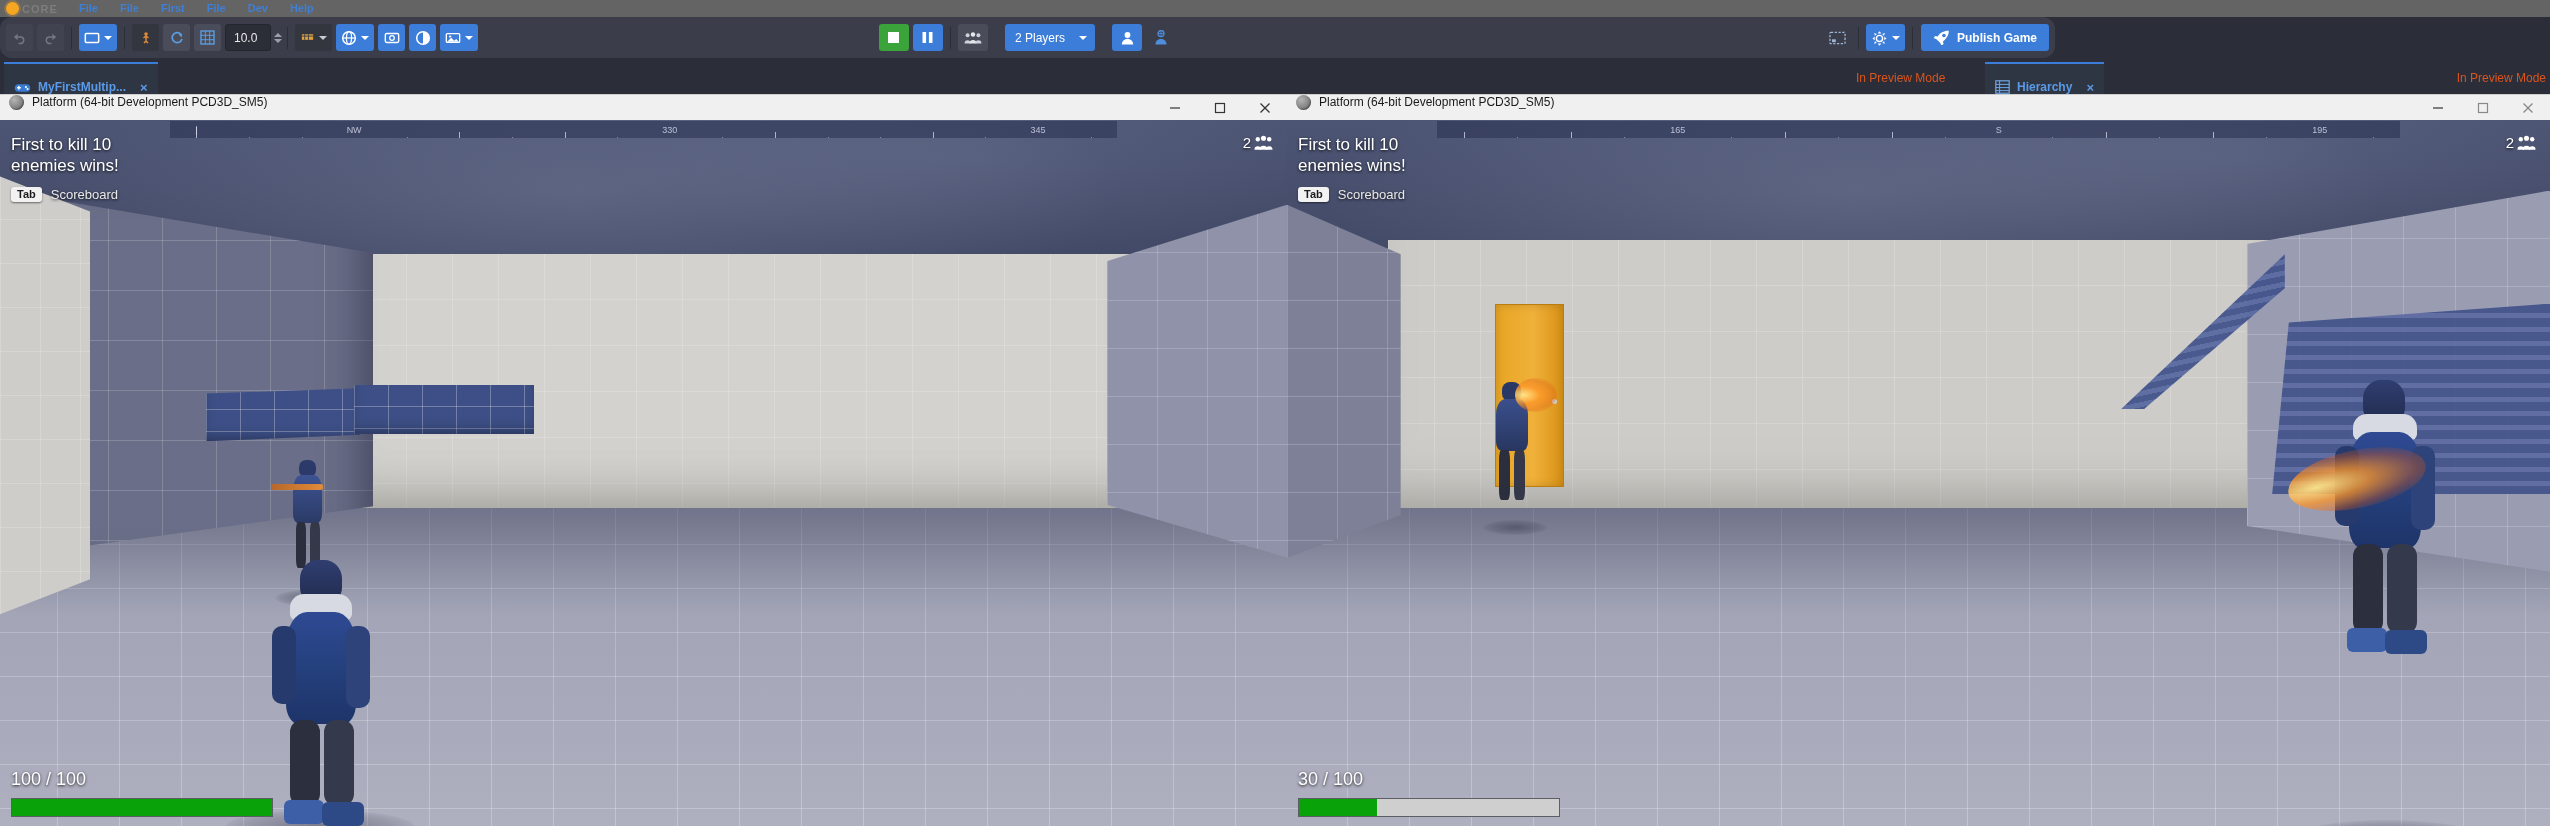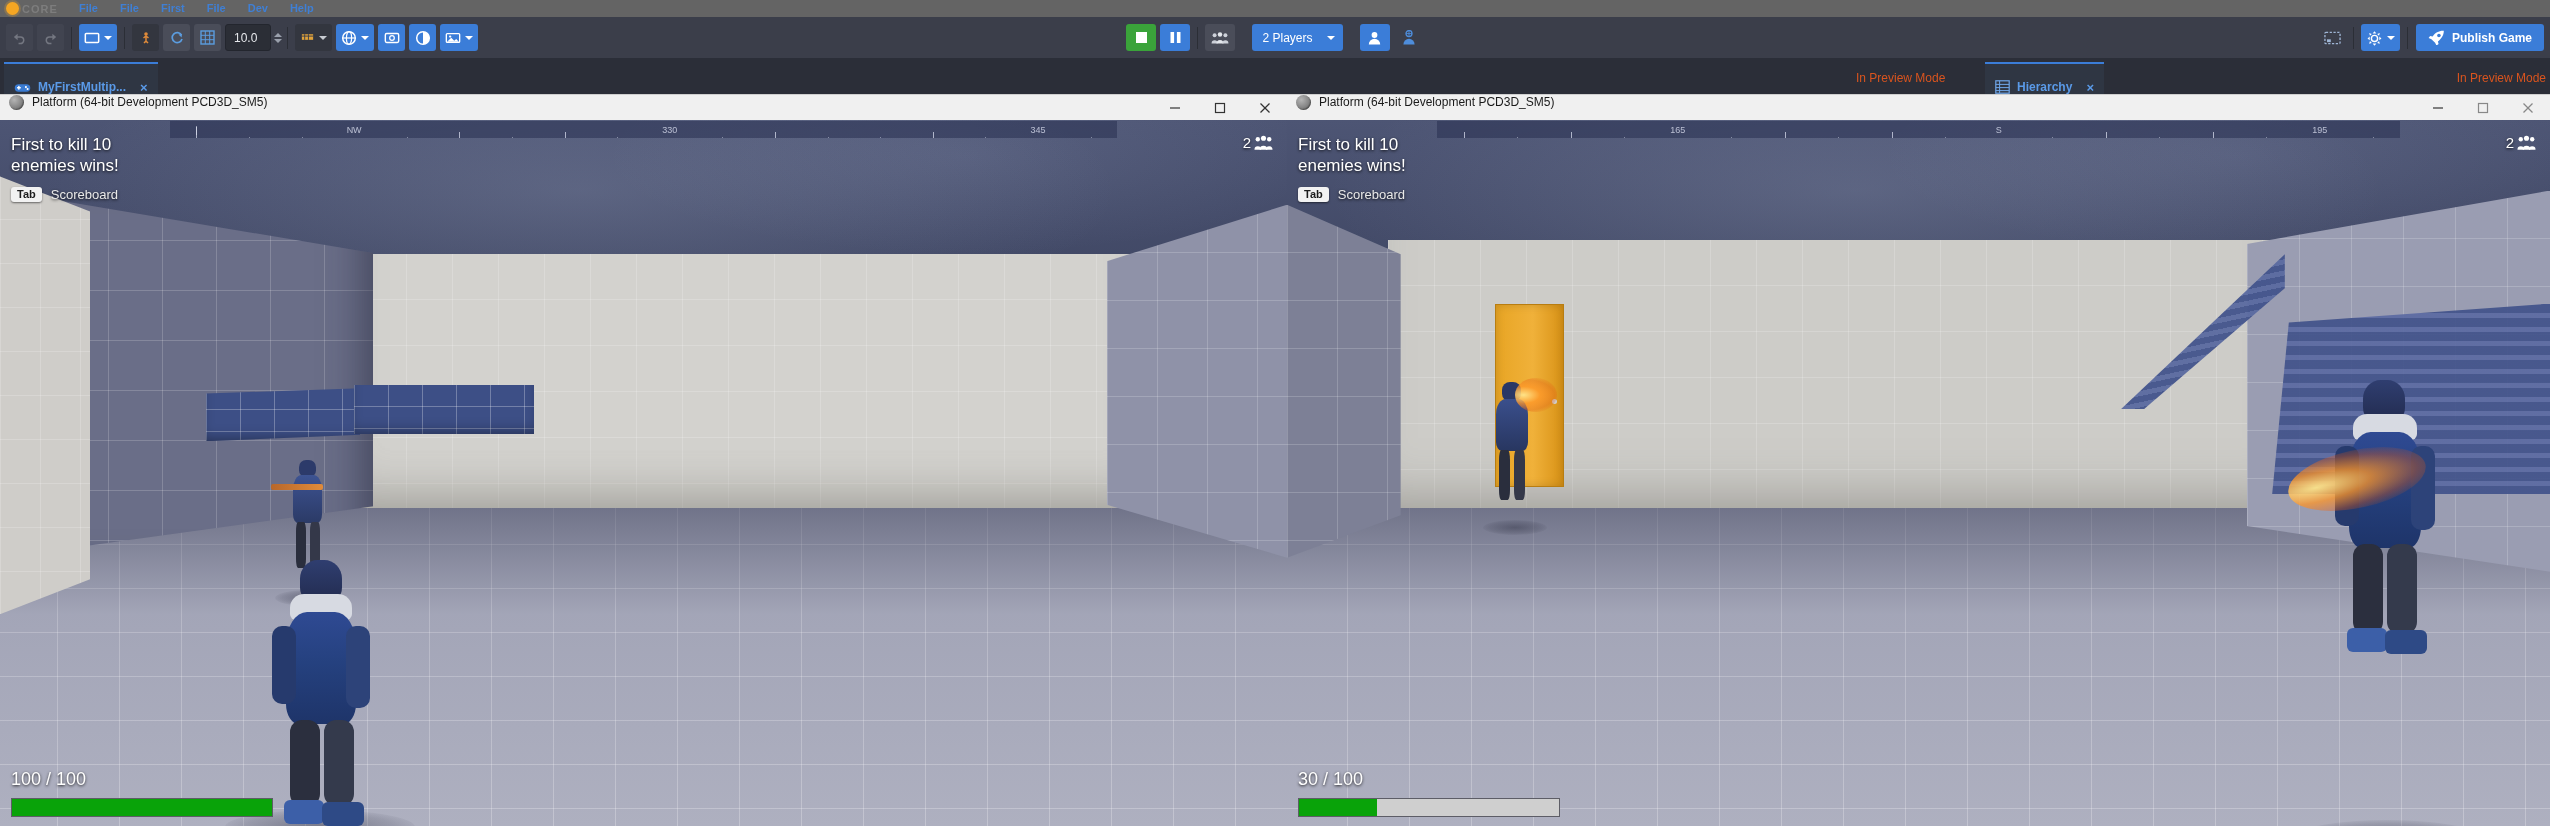--- a/index.html
+++ b/index.html
@@ -32,23 +32,23 @@
     letter-spacing: 1px; margin-left: 3px;
   }
   .menu-item {
     font-size: 11px; color: #3f7fd4; font-weight: bold;
     padding: 0 11px; line-height: 17px; cursor: default;
   }
 
   
   .toolbar {
     position: absolute; top: 17px; left: 0;
-    width: 2550px; height: 41px;
+    width: 2055px; height: 41px;
     background: #3b3e4a;
-    display: flex; align-items: center;
+    display: flex; align-items: center; border-radius: 12px;
   }
   .tb-left { display: flex; align-items: center; padding-left: 4px; }
   .tb-center {
     position: absolute; left: 0; right: 0;
     display: flex; align-items: center; justify-content: center;
     pointer-events: none;
   }
   .tb-center > * { pointer-events: auto; }
   .tb-right {
     position: absolute; right: 6px;

